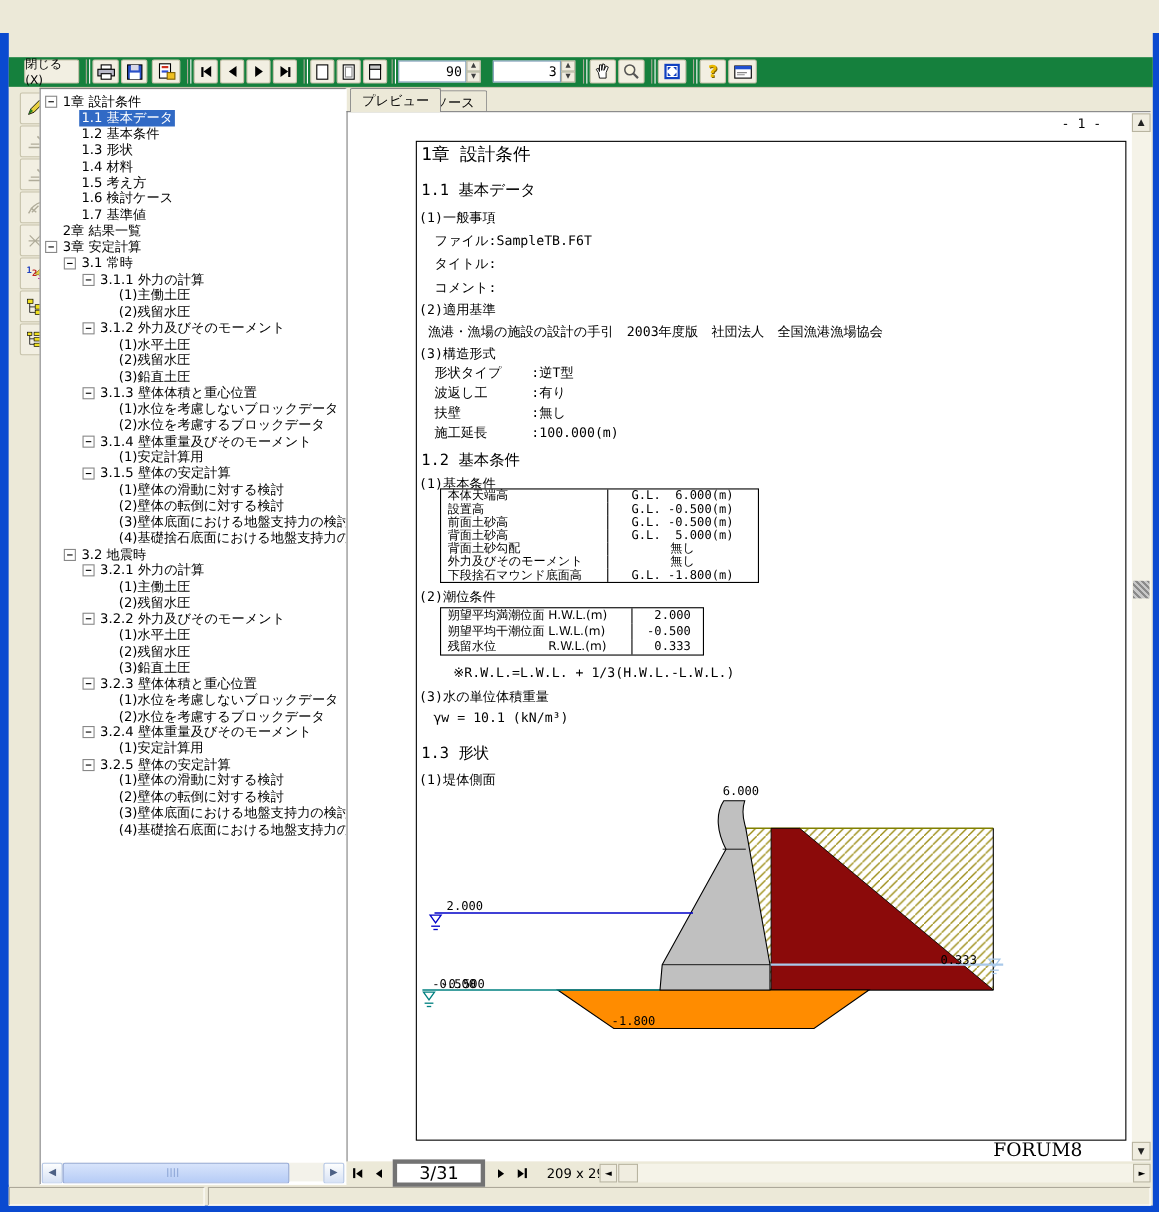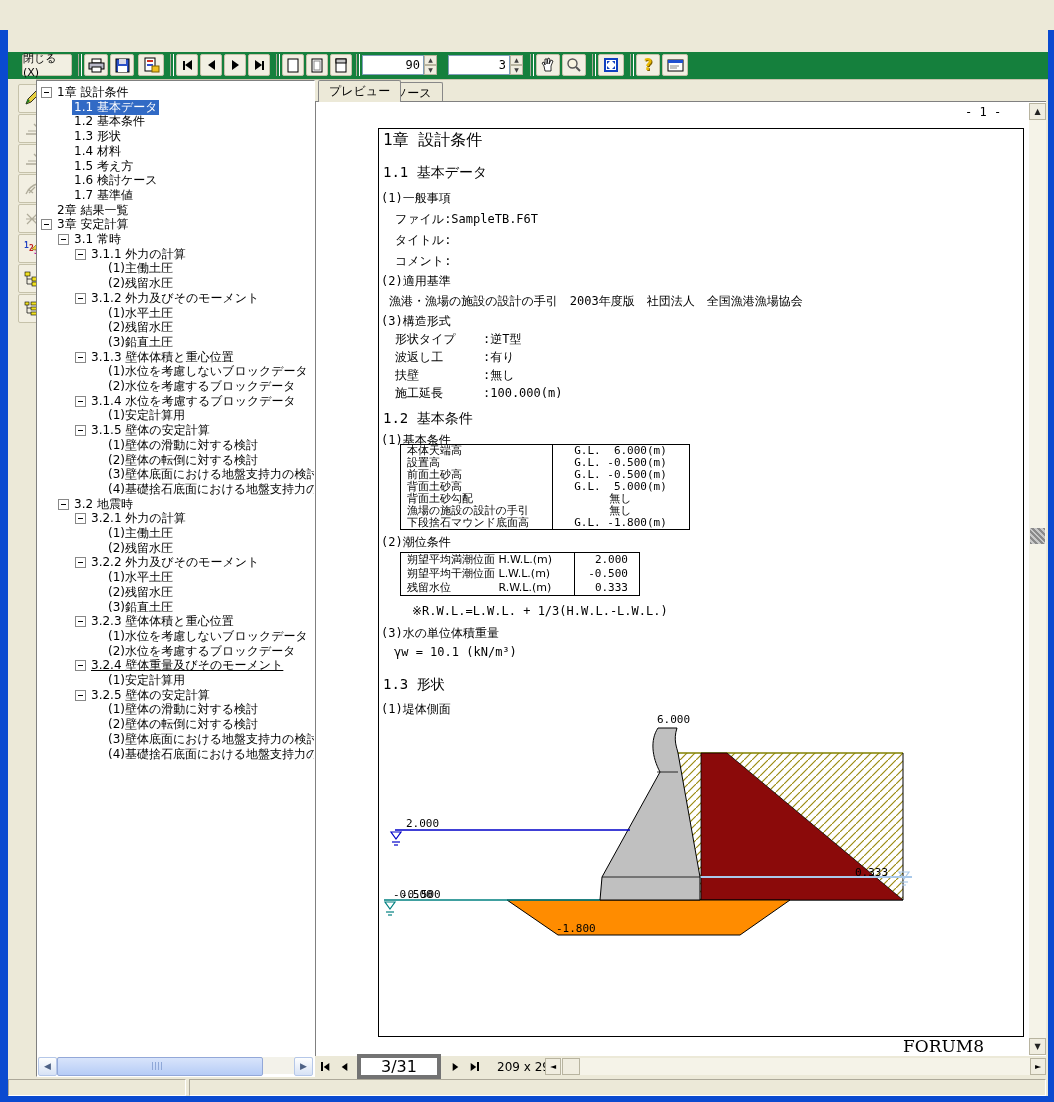--- a/index.html
+++ b/index.html
@@ -347,21 +347,21 @@
         <div class="trow" style="top: 283.3px;">
           <span class="tlabel" style="left: 69px;">(1)水位を考慮しないブロックデータ</span>
         </div>
         <div class="trow" style="top: 298px;">
           <span class="tlabel" style="left: 69px;">(2)水位を考慮するブロックデータ</span>
         </div>
         <div class="trow" style="top: 312.7px;">
           <span class="tbox" style="left: 38px;">
             <i></i>
           </span>
-          <span class="tlabel" style="left: 52px;">3.1.4 水位を考慮するブロックデータ</span>
+          <span class="tlabel" style="left: 52px;">3.1.4 壁体重量及びそのモーメント</span>
         </div>
         <div class="trow" style="top: 327.4px;">
           <span class="tlabel" style="left: 69px;">(1)安定計算用</span>
         </div>
         <div class="trow" style="top: 342.1px;">
           <span class="tbox" style="left: 38px;">
             <i></i>
           </span>
           <span class="tlabel" style="left: 52px;">3.1.5 壁体の安定計算</span>
         </div>
@@ -419,21 +419,21 @@
         <div class="trow" style="top: 547.9px;">
           <span class="tlabel" style="left: 69px;">(1)水位を考慮しないブロックデータ</span>
         </div>
         <div class="trow" style="top: 562.6px;">
           <span class="tlabel" style="left: 69px;">(2)水位を考慮するブロックデータ</span>
         </div>
         <div class="trow" style="top: 577.3px;">
           <span class="tbox" style="left: 38px;">
             <i></i>
           </span>
-          <span class="tlabel" style="left: 52px; text-decoration: underline;">3.2.4 壁体重量及びそのモーメント</span>
+          <span class="tlabel" style="left: 52px;">3.2.4 壁体重量及びそのモーメント</span>
         </div>
         <div class="trow" style="top: 592px;">
           <span class="tlabel" style="left: 69px;">(1)安定計算用</span>
         </div>
         <div class="trow" style="top: 606.7px;">
           <span class="tbox" style="left: 38px;">
             <i></i>
           </span>
           <span class="tlabel" style="left: 52px;">3.2.5 壁体の安定計算</span>
         </div>
@@ -499,21 +499,21 @@
       </div>
       <div class="tr">
         <div class="c1">背面土砂高</div>
         <div class="c2">G.L.  5.000(m)</div>
       </div>
       <div class="tr">
         <div class="c1">背面土砂勾配</div>
         <div class="c2">無し</div>
       </div>
       <div class="tr">
-        <div class="c1">漁場の施設の設計の手引</div>
+        <div class="c1">外力及びそのモーメント</div>
         <div class="c2">無し</div>
       </div>
       <div class="tr">
         <div class="c1">下段捨石マウンド底面高</div>
         <div class="c2">G.L. -1.800(m)</div>
       </div>
     </div>
 
   <div class="abs pl fs12" style="left:381px;top:534px">(2)潮位条件</div>
   <div id="t2" class="doctable" style="left:400px;top:552px;width:238px">

